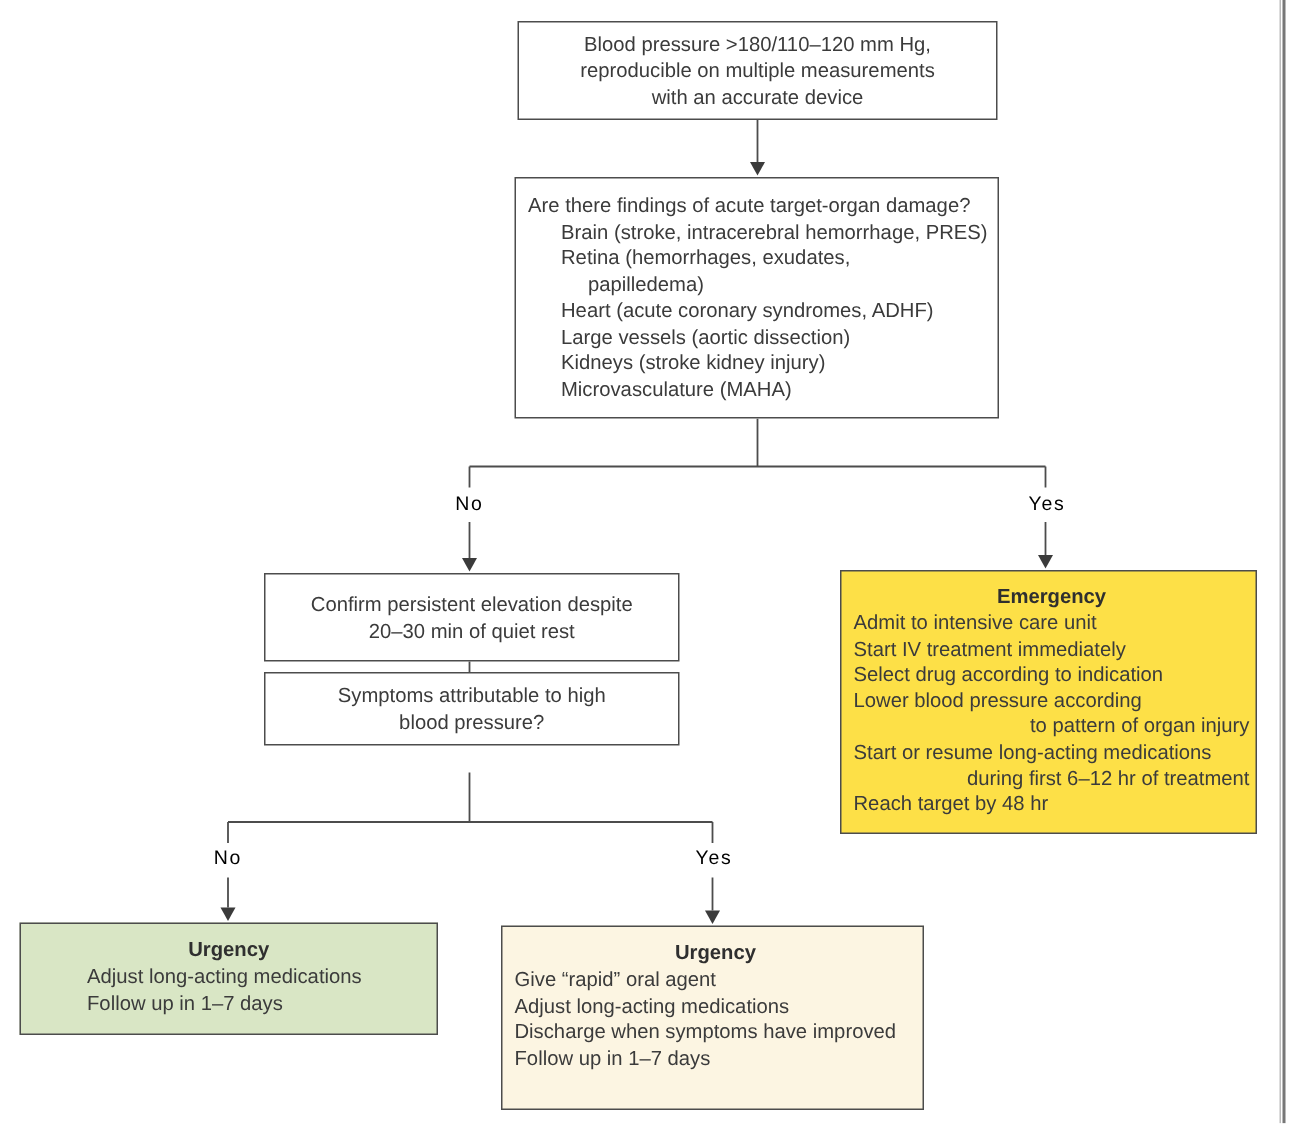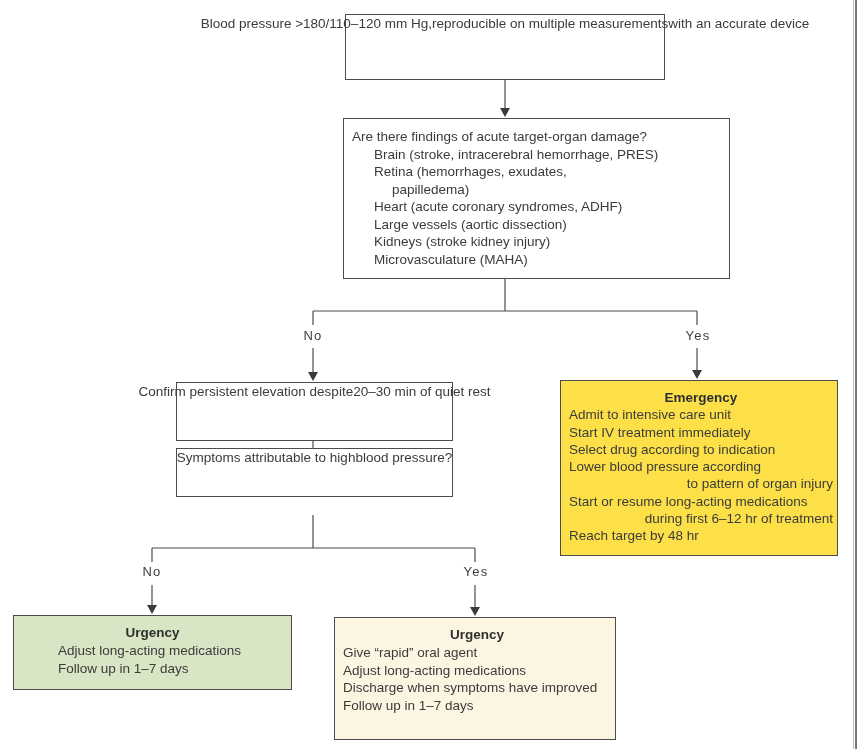--- a/index.html
+++ b/index.html
@@ -17,42 +17,42 @@
   .box {
     position: absolute;
     box-sizing: border-box;
     background: #ffffff;
     border: 1px solid #4c4c4c;
     font-size: 13.5px;
     line-height: 17.5px;
     color: #3b3b3b;
   }
   .box.filled { border-width: 1.5px; }
-  .box.center-text { display:flex; flex-direction:row; justify-content:center; text-align:center; }
+  .box.center-text { display:flex; flex-direction:column; justify-content:center; text-align:center; }
   .box-title { font-weight: bold; text-align: center; color:#2f2f2f; }
   .ln { white-space: nowrap; }
   .ind1 { padding-left: 22px; }
   .ind2 { padding-left: 40px; }
   .indw { padding-left: 20px; text-align: right; }
 
   #box-bp      { left:345px; top:14px;  width:320px; height:66px; }
-  #box-damage  { left:343px; top:118px; width:387px; height:161px; padding:9px 4px 0 8px; }
+  #box-damage  { left:343px; top:118px; width:323px; height:161px; padding:9px 4px 0 8px; }
   #box-confirm { left:176px; top:382px; width:277px; height:59px; }
   #box-symptoms{ left:176px; top:448px; width:277px; height:49px; }
   #box-emergency { left:560px; top:380px; width:278px; height:176px; background:#fde047; padding:8px 4px 0 8px; line-height:17.3px; }
   #box-urgency-no { left:13px; top:615px; width:279px; height:75px; background:#d9e6c5; padding-top:8px; line-height:18px; }
   #box-urgency-no .body { padding-left:44px; }
   #box-urgency-yes { left:334px; top:617px; width:282px; height:123px; background:#fcf5e2; padding:8px 4px 0 8px; line-height:17.8px; }
 
   .edge-label {
     position:absolute;
     transform: translateX(-50%);
     font-size: 13px;
     letter-spacing: 1.2px;
-    color:#404040;
+    color:#000000;
     white-space: nowrap;
   }
   #lbl-damage-no  { left:313px; top:328px; }
   #lbl-damage-yes { left:698px; top:328px; }
   #lbl-symptoms-no  { left:152px; top:564px; }
   #lbl-symptoms-yes { left:476px; top:564px; }
 
   .page-edge-light { position:absolute; left:853px; top:0; width:1px; height:749px; background:#bcbcbc; }
   .page-edge-dark  { position:absolute; left:855px; top:0; width:2px; height:749px; background:#777777; }
 </style>

